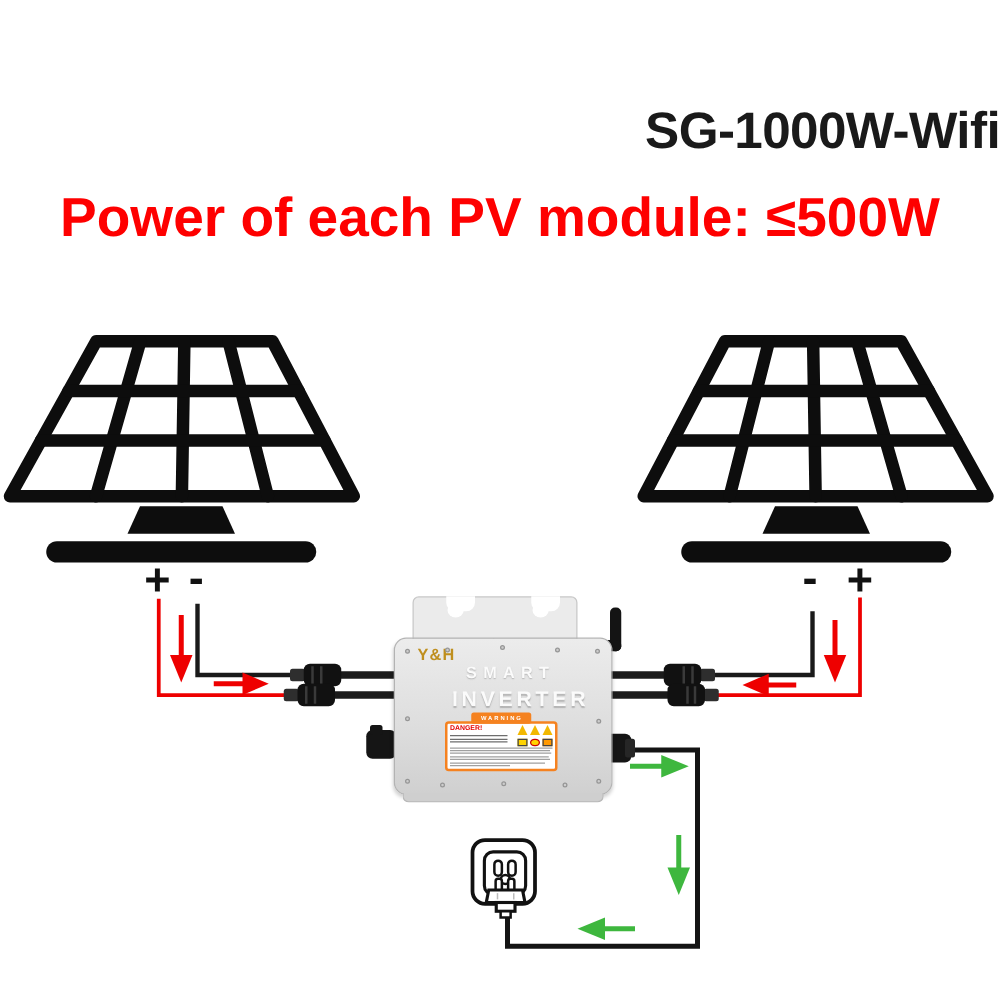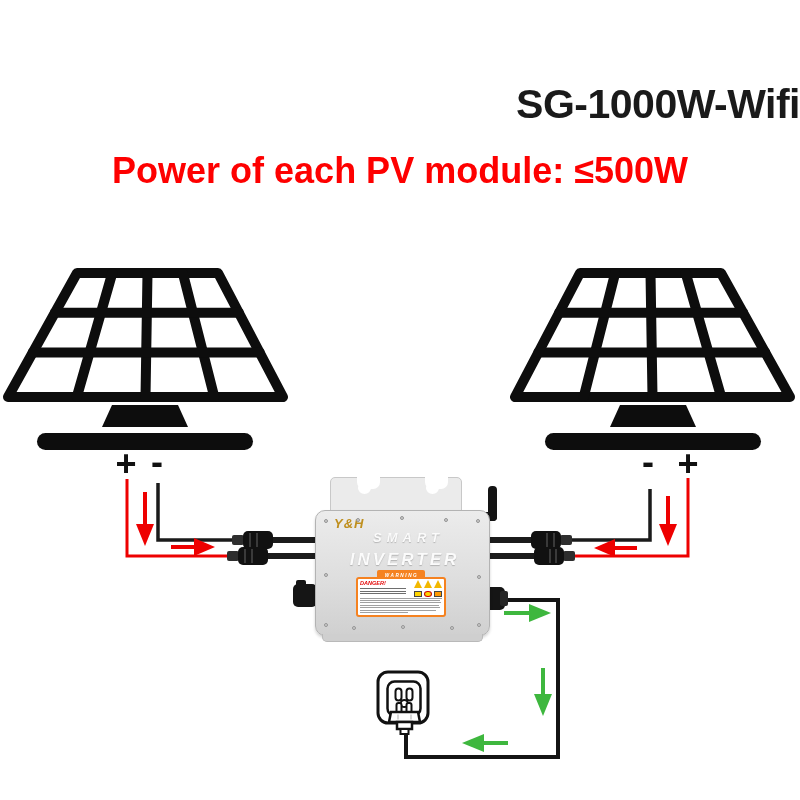--- a/index.html
+++ b/index.html
@@ -3,55 +3,55 @@
 <meta charset="utf-8">
 <style>
   html,body{margin:0;padding:0;background:#fff;}
   .stage{position:relative;width:800px;height:800px;background:#ffffff;overflow:hidden;
          font-family:"Liberation Sans",sans-serif;}
   .abs{position:absolute;}
 
   
   .title{left:0;top:81px;width:800px;text-align:right;font-size:41px;font-weight:bold;
          color:#1a1a1a;letter-spacing:-0.5px;}
-  .spec1{left:0;top:150px;width:800px;text-align:center;font-size:36px;font-weight:bold;color:#fe0000;}
+  .spec1{left:0;top:150px;width:800px;text-align:center;font-size:44px;font-weight:bold;color:#fe0000;}
   .spec2{left:0;top:208px;width:800px;text-align:center;font-size:36px;font-weight:bold;color:#fe0000;}
 
   
   .pol{width:40px;text-align:center;font-size:36px;font-weight:bold;color:#111;line-height:36px;}
   .pol-lp{left:106px;top:446px;}
   .pol-lm{left:137px;top:444px;}
   .pol-rm{left:628px;top:444px;}
   .pol-rp{left:668px;top:446px;}
 
   
   .panel-l{left:0;top:258px;width:290px;height:212px;}
   .panel-r{left:508px;top:258px;width:290px;height:212px;transform:scaleX(-1);}
 
   
   .wiring{left:0;top:0;width:800px;height:800px;z-index:1;}
 
   
-  .inverter{left:315px;top:468px;width:189px;height:175px;z-index:2;font-style:italic;}
+  .inverter{left:315px;top:468px;width:189px;height:175px;z-index:2;}
   .plate{position:absolute;left:15px;top:9px;width:130px;height:46px;background:#ebebeb;
          border:1px solid #c8c8c8;border-radius:5px 5px 0 0;}
   .keyslot{position:absolute;top:-1px;width:23px;height:12px;background:#fff;border-radius:0 0 7px 7px;}
   .keyslot::after{content:"";position:absolute;left:1px;top:5px;width:13px;height:12px;background:#fff;border-radius:50%;}
   .ks1{left:26px;} .ks2{left:94px;}
   .antenna-mast{position:absolute;left:173px;top:18px;width:9px;height:35px;background:#141414;border-radius:4px;}
   .antenna-foot{position:absolute;left:165px;top:44px;width:17px;height:9px;background:#141414;border-radius:4px;}
   .inv-body{position:absolute;left:0;top:42px;width:173px;height:124px;border-radius:10px;
             background:linear-gradient(180deg,#ececec 0%,#dedede 55%,#d0d0d0 100%);
             border:1px solid #b3b3b3;box-shadow:0 2px 3px rgba(0,0,0,.18);}
   .flange{position:absolute;left:7px;top:166px;width:159px;height:7px;background:#cfcfcf;
           border:1px solid #b9b9b9;border-top:none;border-radius:0 0 5px 5px;}
   .brand{position:absolute;left:18px;top:5px;font-size:13px;font-weight:bold;color:#bf8f1e;letter-spacing:1px;}
   .mline1{position:absolute;left:6px;top:19px;width:173px;text-align:center;font-size:13px;font-weight:600;
           color:#fbfbfb;letter-spacing:5px;text-shadow:0 1px 1px rgba(120,120,120,.45);}
-  .mline2{position:absolute;left:2px;top:39px;width:173px;text-align:center;font-size:17px;font-weight:600;
+  .mline2{position:absolute;left:14px;top:39px;width:173px;text-align:center;font-size:17px;font-weight:600;
           color:#fbfbfb;letter-spacing:3px;text-shadow:0 1px 1px rgba(120,120,120,.45);}
   .screw{position:absolute;width:4px;height:4px;border-radius:50%;background:#cdcdcd;border:1px solid #959595;box-sizing:border-box;}
 
   
   .wlabel{position:absolute;left:40px;top:59px;width:90px;height:47px;}
   .wl-box{position:absolute;left:0;top:7px;right:0;bottom:0;background:#fff;border:2px solid #f58220;
           border-radius:3px;box-sizing:border-box;}
   .wl-head{position:absolute;left:21px;top:0;width:48px;height:9px;background:#f58220;border-radius:2px;
            color:#fff;font-size:6px;font-weight:bold;letter-spacing:2px;display:flex;align-items:center;
            justify-content:center;transform-origin:center;z-index:2;}

